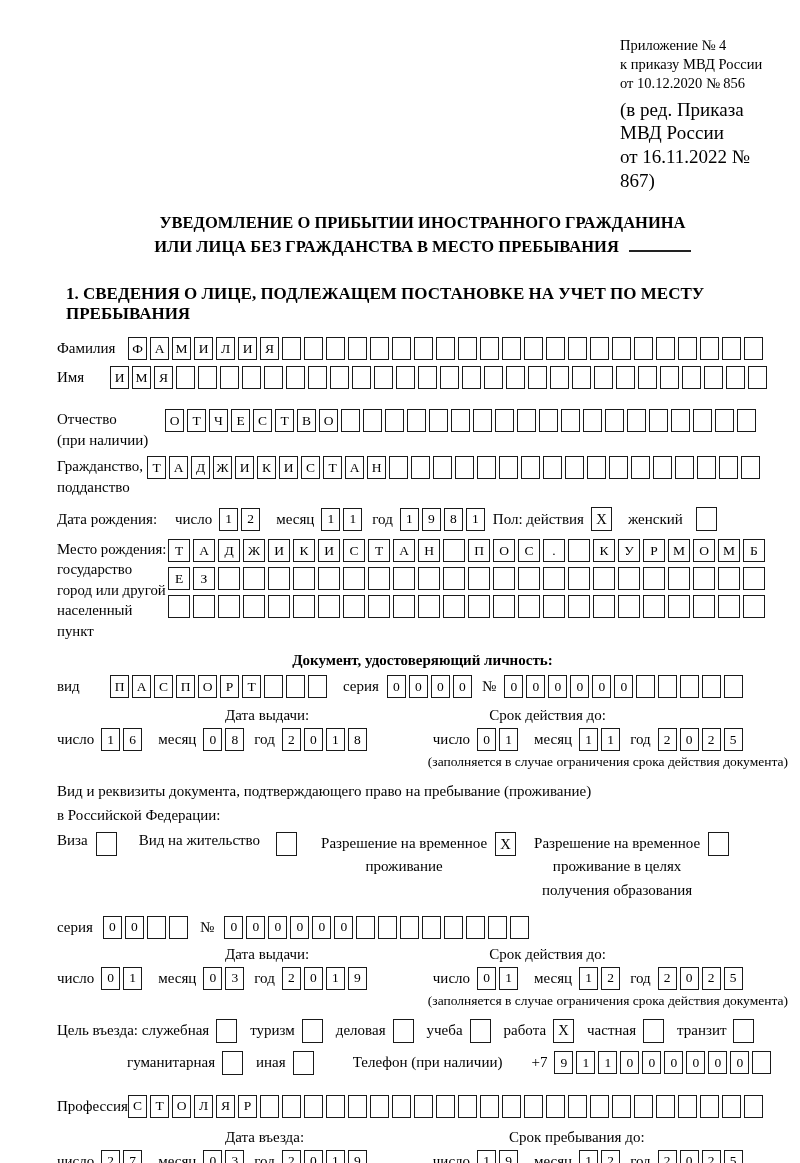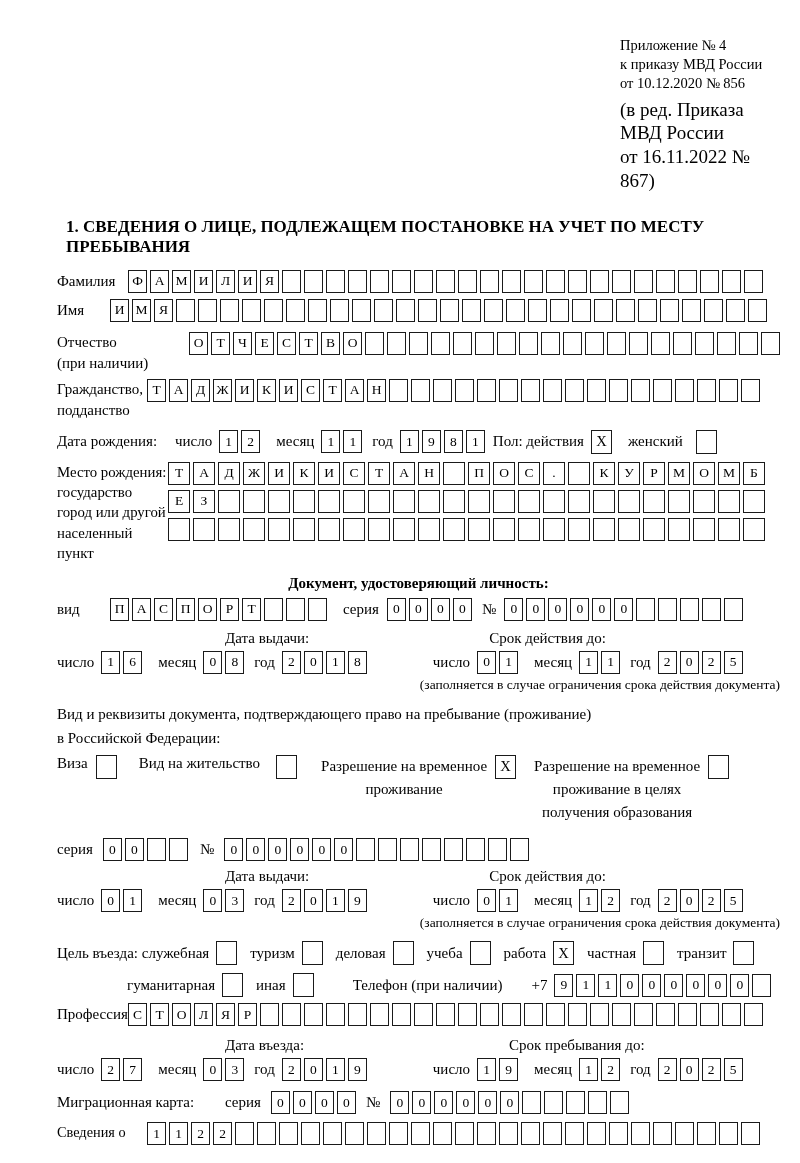--- a/index.html
+++ b/index.html
@@ -2,21 +2,21 @@
 <html><head>
 <meta charset="utf-8">
 <style>
   * { box-sizing: border-box; margin: 0; padding: 0; }
   html, body { background: #fff; }
   body {
     width: 800px; height: 1163px; overflow: hidden;
     font-family: "Liberation Serif", "DejaVu Serif", serif;
     color: #000; font-size: 15px;
   }
-  .page { width: 800px; height: 1163px; padding: 36px 20px 0 57px; }
+  .page { width: 800px; height: 1163px; padding: 36px 12px 0 57px; }
 
   
   .annex { margin-left: 563px; font-size: 14.5px; line-height: 1.3; }
   .annex-note { font-size: 19px; line-height: 1.25; margin-top: 5px; }
   .forma { text-align: right; padding-right: 14px; font-weight: bold; font-size: 16px; margin-top: 14px; letter-spacing: .5px; }
   .title { text-align: center; font-weight: bold; font-size: 16.5px; line-height: 1.5; margin-top: 18px; }
   .blank-underline { display: inline-block; width: 62px; border-bottom: 2px solid #222; margin-left: 10px; }
   .sec-heading { font-weight: bold; font-size: 17px; margin-top: 24px; margin-left: 9px; }
 
   
@@ -80,20 +80,26 @@
     <div>Приложение № 4</div>
     <div>к приказу МВД России</div>
     <div>от 10.12.2020 № 856</div>
     <div class="annex-note">
       <div>(в ред. Приказа МВД России</div>
       <div>от 16.11.2022 № 867)</div>
     </div>
   </div>
 
 
+  <div class="title">
+    <div>УВЕДОМЛЕНИЕ О ПРИБЫТИИ ИНОСТРАННОГО ГРАЖДАНИНА</div>
+    <div>
+      <span>ИЛИ ЛИЦА БЕЗ ГРАЖДАНСТВА В МЕСТО ПРЕБЫВАНИЯ</span><span class="blank-underline"></span>
+    </div>
+  </div>
 
   <div class="sec-heading">1. СВЕДЕНИЯ О ЛИЦЕ, ПОДЛЕЖАЩЕМ ПОСТАНОВКЕ НА УЧЕТ ПО МЕСТУ ПРЕБЫВАНИЯ</div>
 
   <div class="row" style="margin-top:13px;">
     <span class="lbl w-surname">Фамилия</span>
     <span class="cells">
         <span class="cell">Ф</span>
         <span class="cell">А</span>
         <span class="cell">М</span>
         <span class="cell">И</span>
@@ -154,21 +160,21 @@
         <span class="cell"></span>
         <span class="cell"></span>
         <span class="cell"></span>
         <span class="cell"></span>
         <span class="cell"></span>
         <span class="cell"></span>
         <span class="cell"></span>
       </span>
   </div>
 
-  <div class="row top" style="margin-top:10px;justify-content:space-between;">
+  <div class="row top" style="margin-top:20px;">
     <span class="lbl w-patr">
       <span>Отчество</span><br>
       <span>(при наличии)</span>
     </span>
     <span class="cells">
         <span class="cell">О</span>
         <span class="cell">Т</span>
         <span class="cell">Ч</span>
         <span class="cell">Е</span>
         <span class="cell">С</span>
@@ -580,21 +586,21 @@
         <span class="cell">0</span>
         <span class="cell">0</span>
         <span class="cell">0</span>
         <span class="cell">0</span>
         <span class="cell">0</span>
         <span class="cell">0</span>
         <span class="cell"></span>
       </span>
   </div>
 
-  <div class="row" style="margin-top:6px;">
+  <div class="row" style="margin-top:20px;">
     <span class="lbl w-prof">Профессия</span>
     <span class="cells">
         <span class="cell">С</span>
         <span class="cell">Т</span>
         <span class="cell">О</span>
         <span class="cell">Л</span>
         <span class="cell">Я</span>
         <span class="cell">Р</span>
         <span class="cell"></span>
         <span class="cell"></span>

